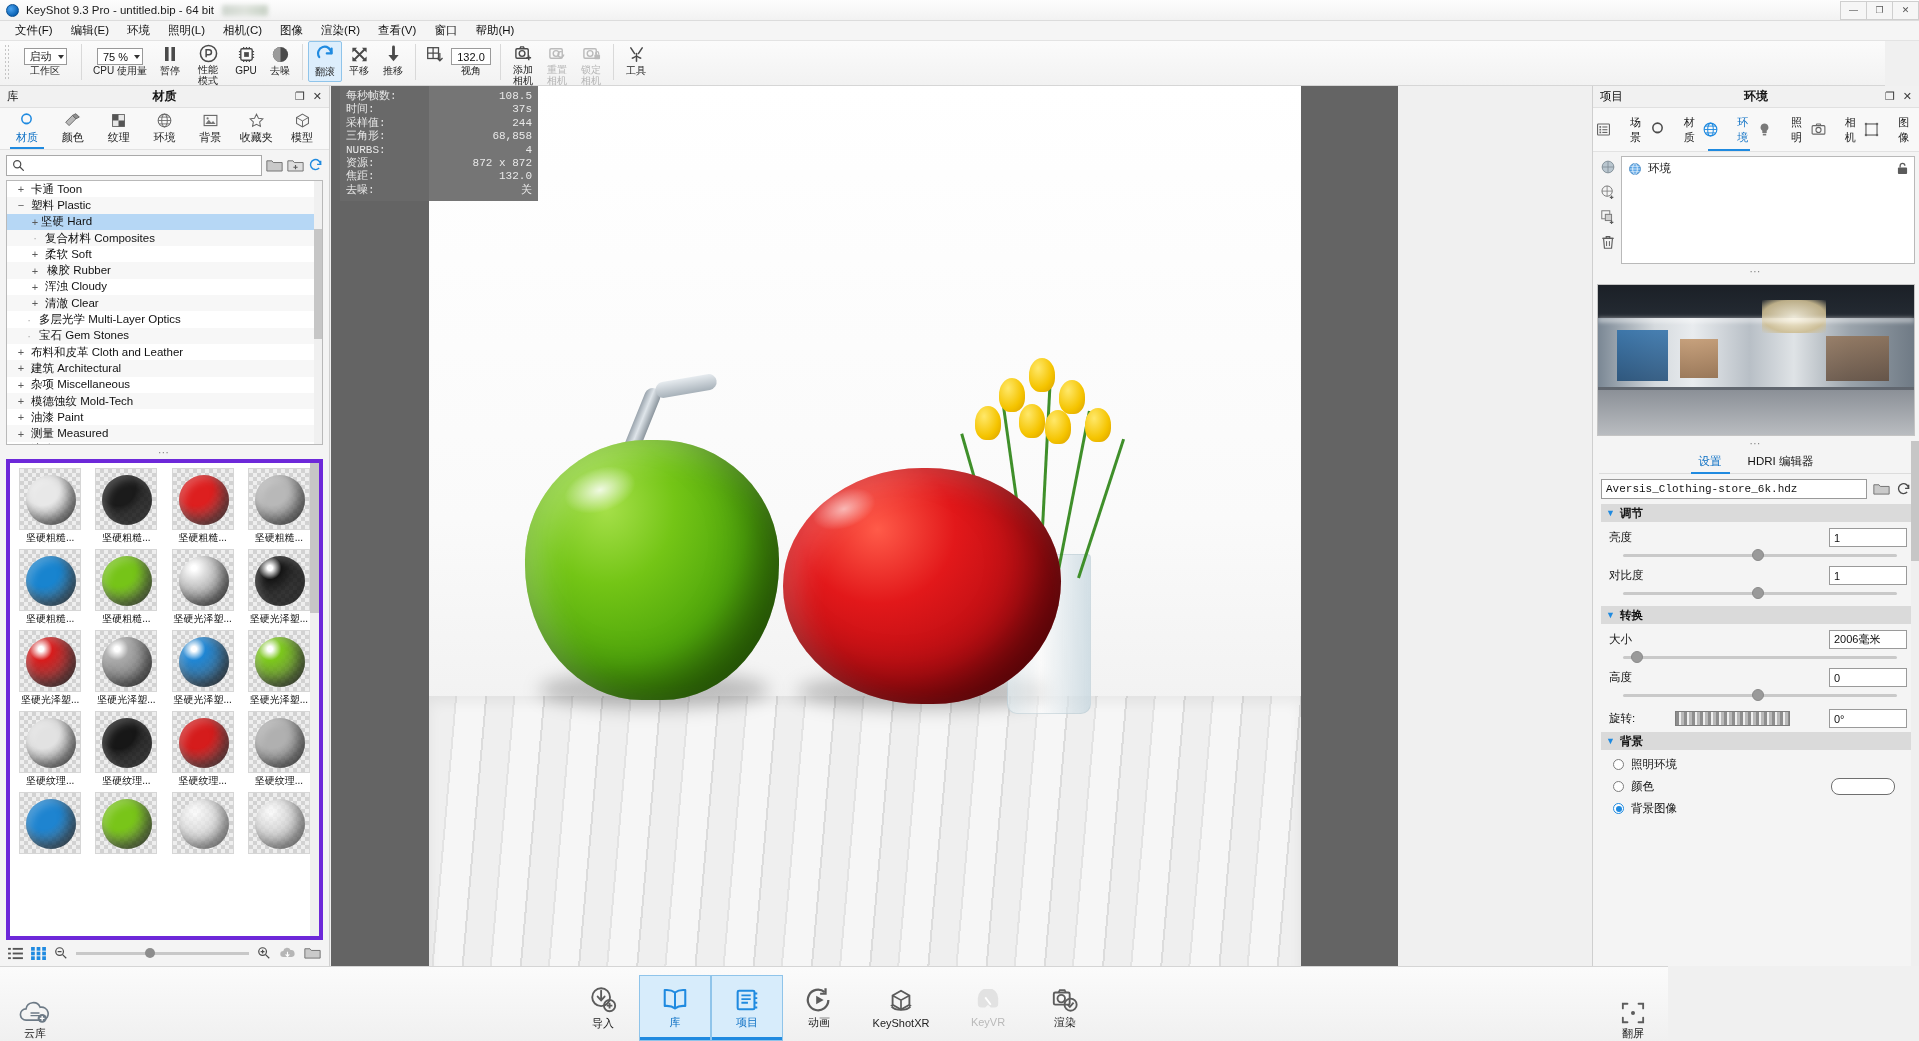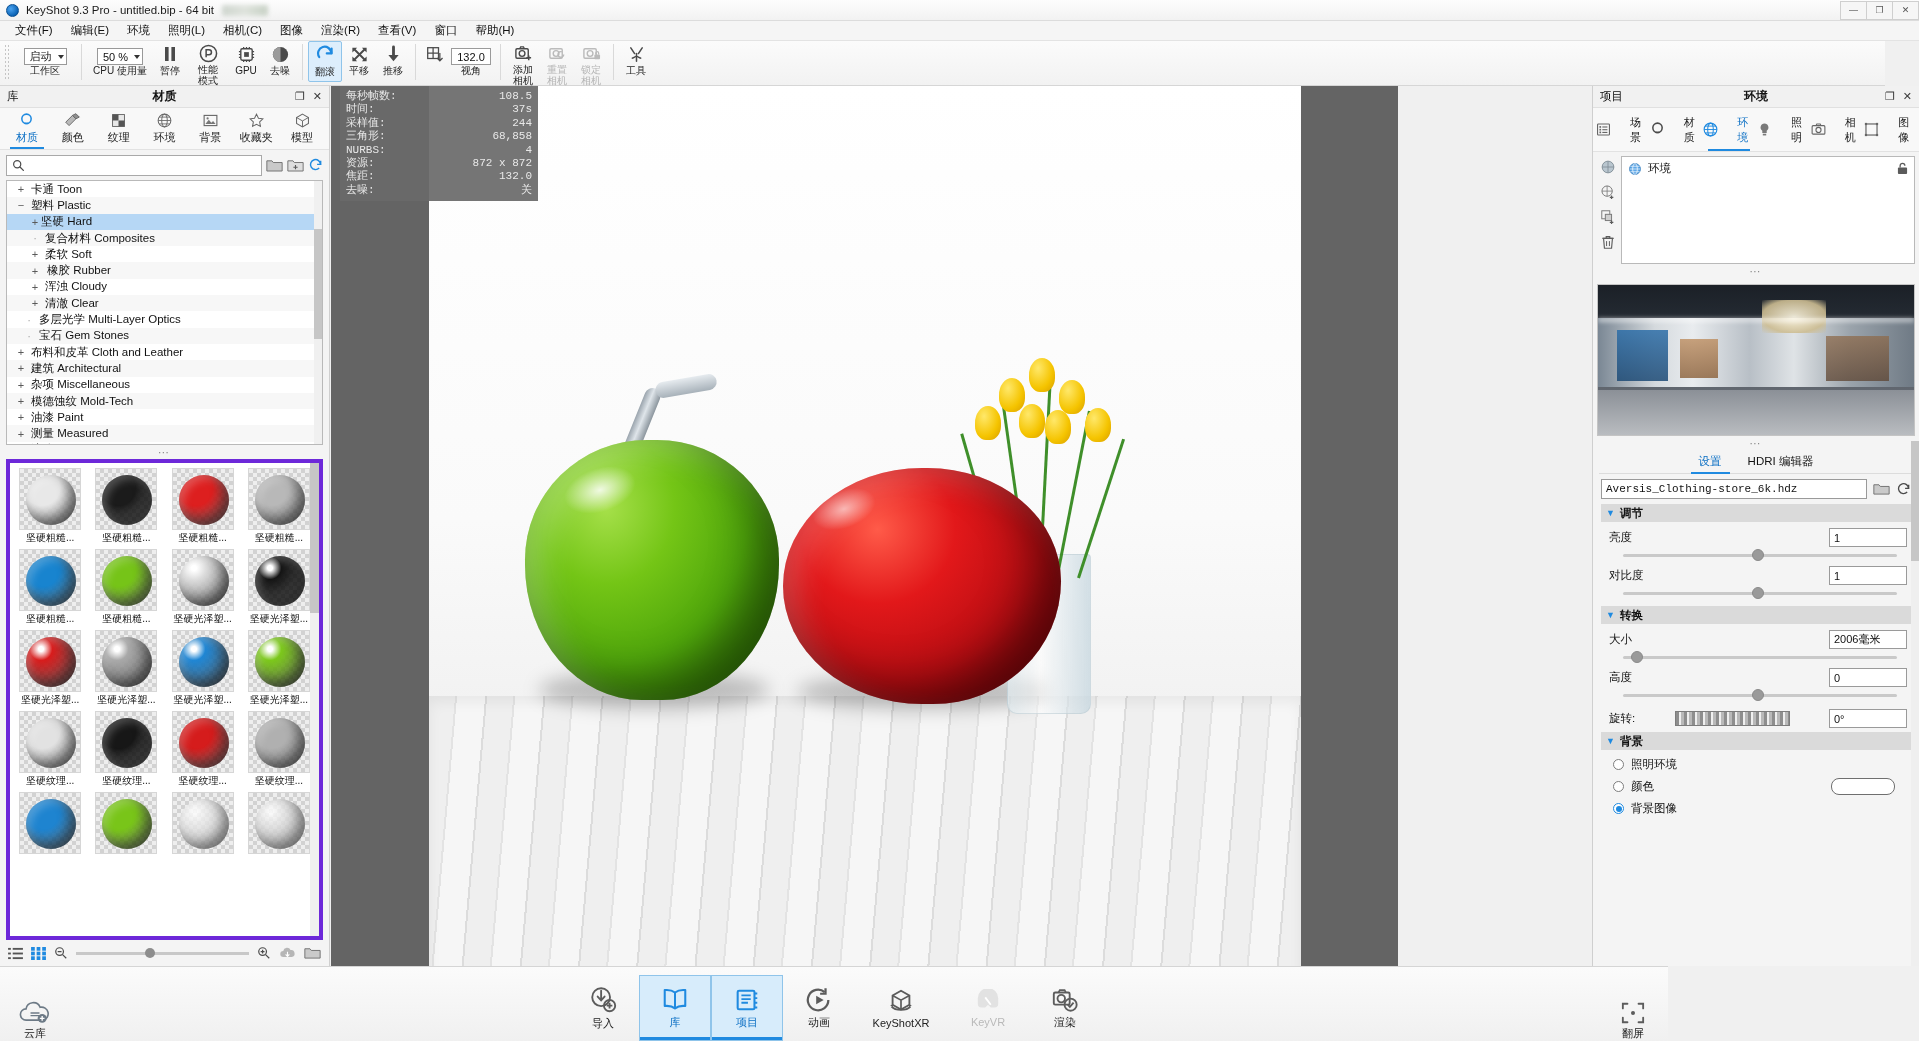--- a/index.html
+++ b/index.html
@@ -264,21 +264,21 @@
       <span class="cv">启动</span>
       <span class="caret"></span>
     </div>
     <div class="lbl">工作区</div>
   </div>
 
   <div class="tb-sep"></div>
 
   <div class="tb-item" style="min-width:66px">
     <div class="combo">
-      <span class="cv">50 %</span>
+      <span class="cv">75 %</span>
       <span class="caret"></span>
     </div>
     <div class="lbl">CPU 使用量</div>
   </div>
 
   <div class="tb-item">
     <div class="tb-ico">
       <svg width="18" height="18" viewBox="0 0 18 18">
           <rect x="4" y="2" width="3.6" height="14" fill="#4a4a4a"></rect>
           <rect x="10.4" y="2" width="3.6" height="14" fill="#4a4a4a"></rect>

